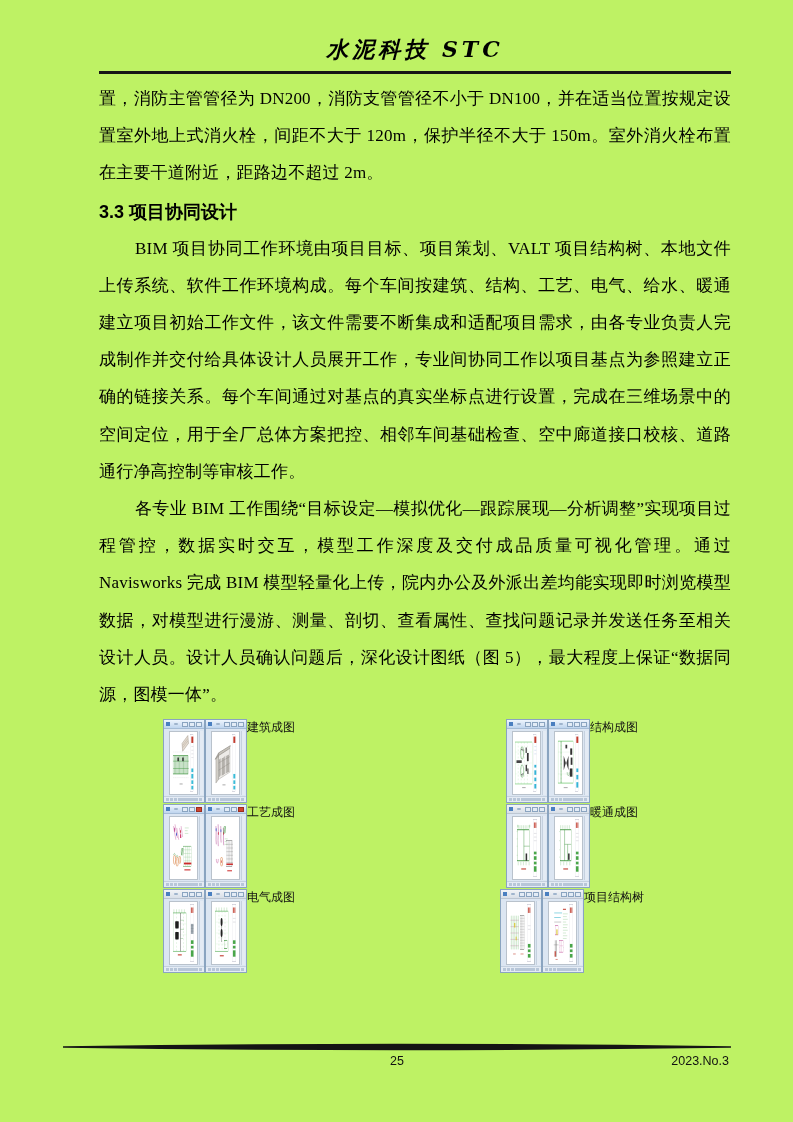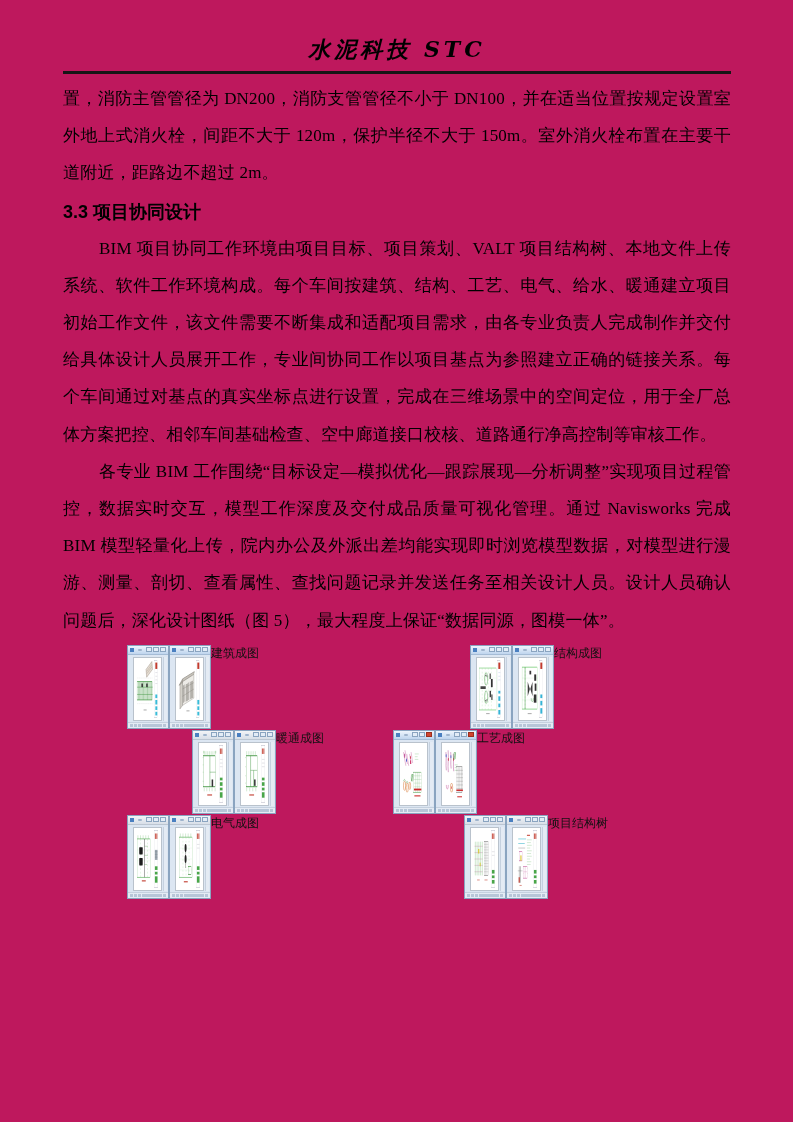--- a/index.html
+++ b/index.html
@@ -1,20 +1,20 @@
 <!DOCTYPE html>
 <html><head>
 <meta charset="utf-8">
 <style>
   * { margin:0; padding:0; box-sizing:border-box; }
   html,body { background:#888; }
   .page {
     position:relative; width:793px; height:1122px; margin:0 auto;
-    background:#be185d; overflow:hidden;
-    font-family:"Liberation Serif","DejaVu Serif",serif; color:#000;
+    background:#bef264; overflow:hidden;
+    font-family:"Liberation Serif","DejaVu Serif",serif; color:#000;padding-left:36px;
   }
   .content { padding:34px 62px 0 63px; }
 
   .journal-title {
     text-align:center; font-size:22px; font-weight:700; font-style:italic;
     letter-spacing:4px; line-height:30px;
     font-family:"DejaVu Serif","Liberation Serif",serif;
   }
   .header-rule { height:3px; background:#161616; margin-top:7px; }
 
@@ -276,116 +276,20 @@
                   <span class="slider"></span>
                   <span class="sq"></span>
                 </div>
             </div>
           </div>
           <div class="fig-label">结构成图</div>
         </div>
       </div>
 
       <div class="fig-row">
-        <div class="fig-group g-right">
-          <div class="win-pair">
-            <div class="win">
-              <div class="tb tb-grey">
-                  <span class="ic"></span>
-                  <span class="ttl"></span>
-                  <span class="b"></span>
-                  <span class="b"></span>
-                  <span class="b"></span>
-                </div>
-              <div class="wb">
-                  <div class="sheet">
-                <svg viewBox="0 0 124 68" preserveAspectRatio="none">
-                  <rect x="94" y="3" width="16" height="62" fill="#fff" stroke="#aab" stroke-width="0.5"></rect>
-                  <g fill="#c0392b">
-                        <rect x="96" y="6" width="4" height="6"></rect>
-                        <rect x="103" y="6" width="4" height="6"></rect>
-                      </g>
-                  <path d="M96 18h12M96 22h12M96 26h12" stroke="#99a" stroke-width="0.5"></path>
-                  <g fill="#49a649">
-                        <rect x="96" y="38" width="12" height="3"></rect>
-                        <rect x="96" y="43" width="12" height="4"></rect>
-                        <rect x="96" y="49" width="12" height="3"></rect>
-                        <rect x="96" y="54" width="12" height="6"></rect>
-                      </g>
-                  <rect x="22" y="14" width="54" height="34" fill="none" stroke="#2e8b2e" stroke-width="0.9"></rect>
-                  <path d="M50 14v34M50 32h26" stroke="#2e8b2e" stroke-width="0.7"></path>
-                  <rect x="58" y="40" width="7" height="8" fill="#333"></rect>
-                  <g stroke="#58b058" stroke-width="0.45">
-                    <path d="M24 9v4M32 9v4M40 9v4M48 9v4M56 9v4M64 9v4M74 9v4"></path>
-                    <path d="M17 16h4M17 24h4M17 32h4M17 42h4"></path>
-                    <path d="M24 49v4M36 49v4M48 49v4M60 49v4M74 49v4"></path>
-                  </g>
-                  <circle cx="22" cy="10" r="1.4" fill="none" stroke="#58b058" stroke-width="0.4"></circle>
-                  <circle cx="76" cy="10" r="1.4" fill="none" stroke="#58b058" stroke-width="0.4"></circle>
-                  <path d="M38 57h22" stroke="#c0392b" stroke-width="1.2"></path>
-                </svg>
-              </div>
-                  <div class="vsb"></div>
-                </div>
-              <div class="sb">
-                  <span class="sq"></span>
-                  <span class="sq"></span>
-                  <span class="sq"></span>
-                  <span class="slider"></span>
-                  <span class="sq"></span>
-                </div>
-            </div>
-            <div class="win">
-              <div class="tb tb-grey">
-                  <span class="ic"></span>
-                  <span class="ttl"></span>
-                  <span class="b"></span>
-                  <span class="b"></span>
-                  <span class="b"></span>
-                </div>
-              <div class="wb">
-                  <div class="sheet">
-                <svg viewBox="0 0 124 68" preserveAspectRatio="none">
-                  <rect x="94" y="3" width="16" height="62" fill="#fff" stroke="#aab" stroke-width="0.5"></rect>
-                  <g fill="#c0392b">
-                        <rect x="96" y="6" width="4" height="6"></rect>
-                        <rect x="103" y="6" width="4" height="6"></rect>
-                      </g>
-                  <path d="M96 18h12M96 22h12M96 26h12" stroke="#99a" stroke-width="0.5"></path>
-                  <g fill="#49a649">
-                        <rect x="96" y="38" width="12" height="3"></rect>
-                        <rect x="96" y="43" width="12" height="4"></rect>
-                        <rect x="96" y="49" width="12" height="3"></rect>
-                        <rect x="96" y="54" width="12" height="6"></rect>
-                      </g>
-                  <rect x="24" y="14" width="50" height="34" fill="none" stroke="#2e8b2e" stroke-width="0.9"></rect>
-                  <path d="M44 14v34M44 30h30M58 30v18" stroke="#2e8b2e" stroke-width="0.7"></path>
-                  <rect x="60" y="40" width="7" height="7" fill="#333"></rect>
-                  <g stroke="#58b058" stroke-width="0.45">
-                    <path d="M26 9v4M36 9v4M46 9v4M56 9v4M66 9v4"></path>
-                    <path d="M19 16h4M19 26h4M19 36h4M19 44h4"></path>
-                    <path d="M26 49v4M40 49v4M54 49v4M68 49v4"></path>
-                  </g>
-                  <path d="M38 57h22" stroke="#c0392b" stroke-width="1.2"></path>
-                </svg>
-              </div>
-                  <div class="vsb"></div>
-                </div>
-              <div class="sb">
-                  <span class="sq"></span>
-                  <span class="sq"></span>
-                  <span class="sq"></span>
-                  <span class="slider"></span>
-                  <span class="sq"></span>
-                </div>
-            </div>
-          </div>
-          <div class="fig-label">暖通成图</div>
-        </div>
-
         <div class="fig-group g-left">
           <div class="win-pair">
             <div class="win">
               <div class="tb">
                   <span class="ic"></span>
                   <span class="ttl"></span>
                   <span class="b"></span>
                   <span class="b"></span>
                   <span class="b close-red"></span>
                 </div>
@@ -463,20 +367,116 @@
                   <span class="sq"></span>
                   <span class="sq"></span>
                   <span class="sq"></span>
                   <span class="slider"></span>
                   <span class="sq"></span>
                 </div>
             </div>
           </div>
           <div class="fig-label">工艺成图</div>
         </div>
+
+        <div class="fig-group g-right">
+          <div class="win-pair">
+            <div class="win">
+              <div class="tb tb-grey">
+                  <span class="ic"></span>
+                  <span class="ttl"></span>
+                  <span class="b"></span>
+                  <span class="b"></span>
+                  <span class="b"></span>
+                </div>
+              <div class="wb">
+                  <div class="sheet">
+                <svg viewBox="0 0 124 68" preserveAspectRatio="none">
+                  <rect x="94" y="3" width="16" height="62" fill="#fff" stroke="#aab" stroke-width="0.5"></rect>
+                  <g fill="#c0392b">
+                        <rect x="96" y="6" width="4" height="6"></rect>
+                        <rect x="103" y="6" width="4" height="6"></rect>
+                      </g>
+                  <path d="M96 18h12M96 22h12M96 26h12" stroke="#99a" stroke-width="0.5"></path>
+                  <g fill="#49a649">
+                        <rect x="96" y="38" width="12" height="3"></rect>
+                        <rect x="96" y="43" width="12" height="4"></rect>
+                        <rect x="96" y="49" width="12" height="3"></rect>
+                        <rect x="96" y="54" width="12" height="6"></rect>
+                      </g>
+                  <rect x="22" y="14" width="54" height="34" fill="none" stroke="#2e8b2e" stroke-width="0.9"></rect>
+                  <path d="M50 14v34M50 32h26" stroke="#2e8b2e" stroke-width="0.7"></path>
+                  <rect x="58" y="40" width="7" height="8" fill="#333"></rect>
+                  <g stroke="#58b058" stroke-width="0.45">
+                    <path d="M24 9v4M32 9v4M40 9v4M48 9v4M56 9v4M64 9v4M74 9v4"></path>
+                    <path d="M17 16h4M17 24h4M17 32h4M17 42h4"></path>
+                    <path d="M24 49v4M36 49v4M48 49v4M60 49v4M74 49v4"></path>
+                  </g>
+                  <circle cx="22" cy="10" r="1.4" fill="none" stroke="#58b058" stroke-width="0.4"></circle>
+                  <circle cx="76" cy="10" r="1.4" fill="none" stroke="#58b058" stroke-width="0.4"></circle>
+                  <path d="M38 57h22" stroke="#c0392b" stroke-width="1.2"></path>
+                </svg>
+              </div>
+                  <div class="vsb"></div>
+                </div>
+              <div class="sb">
+                  <span class="sq"></span>
+                  <span class="sq"></span>
+                  <span class="sq"></span>
+                  <span class="slider"></span>
+                  <span class="sq"></span>
+                </div>
+            </div>
+            <div class="win">
+              <div class="tb tb-grey">
+                  <span class="ic"></span>
+                  <span class="ttl"></span>
+                  <span class="b"></span>
+                  <span class="b"></span>
+                  <span class="b"></span>
+                </div>
+              <div class="wb">
+                  <div class="sheet">
+                <svg viewBox="0 0 124 68" preserveAspectRatio="none">
+                  <rect x="94" y="3" width="16" height="62" fill="#fff" stroke="#aab" stroke-width="0.5"></rect>
+                  <g fill="#c0392b">
+                        <rect x="96" y="6" width="4" height="6"></rect>
+                        <rect x="103" y="6" width="4" height="6"></rect>
+                      </g>
+                  <path d="M96 18h12M96 22h12M96 26h12" stroke="#99a" stroke-width="0.5"></path>
+                  <g fill="#49a649">
+                        <rect x="96" y="38" width="12" height="3"></rect>
+                        <rect x="96" y="43" width="12" height="4"></rect>
+                        <rect x="96" y="49" width="12" height="3"></rect>
+                        <rect x="96" y="54" width="12" height="6"></rect>
+                      </g>
+                  <rect x="24" y="14" width="50" height="34" fill="none" stroke="#2e8b2e" stroke-width="0.9"></rect>
+                  <path d="M44 14v34M44 30h30M58 30v18" stroke="#2e8b2e" stroke-width="0.7"></path>
+                  <rect x="60" y="40" width="7" height="7" fill="#333"></rect>
+                  <g stroke="#58b058" stroke-width="0.45">
+                    <path d="M26 9v4M36 9v4M46 9v4M56 9v4M66 9v4"></path>
+                    <path d="M19 16h4M19 26h4M19 36h4M19 44h4"></path>
+                    <path d="M26 49v4M40 49v4M54 49v4M68 49v4"></path>
+                  </g>
+                  <path d="M38 57h22" stroke="#c0392b" stroke-width="1.2"></path>
+                </svg>
+              </div>
+                  <div class="vsb"></div>
+                </div>
+              <div class="sb">
+                  <span class="sq"></span>
+                  <span class="sq"></span>
+                  <span class="sq"></span>
+                  <span class="slider"></span>
+                  <span class="sq"></span>
+                </div>
+            </div>
+          </div>
+          <div class="fig-label">暖通成图</div>
+        </div>
       </div>
 
       <div class="fig-row">
         <div class="fig-group g-left">
           <div class="win-pair">
             <div class="win">
               <div class="tb tb-grey">
                   <span class="ic"></span>
                   <span class="ttl"></span>
                   <span class="b"></span>
@@ -665,13 +665,22 @@
                 </div>
             </div>
           </div>
           <div class="fig-label">项目结构树</div>
         </div>
       </div>
 
     </figure>
   </div>
 
+  <div class="page-footer">
+    <svg class="footer-rule-svg" viewBox="0 0 668 9" preserveAspectRatio="none">
+      <path d="M0 3.2 L0 4.8 Q334 9.5 668 4.8 L668 3.2 Q334 -1.5 0 3.2 Z" fill="#141414"></path>
+    </svg>
+    <div class="footer-row">
+      <span class="page-num">25</span>
+      <span class="issue-num">2023.No.3</span>
+    </div>
+  </div>
 </div>
 
 </body></html>

